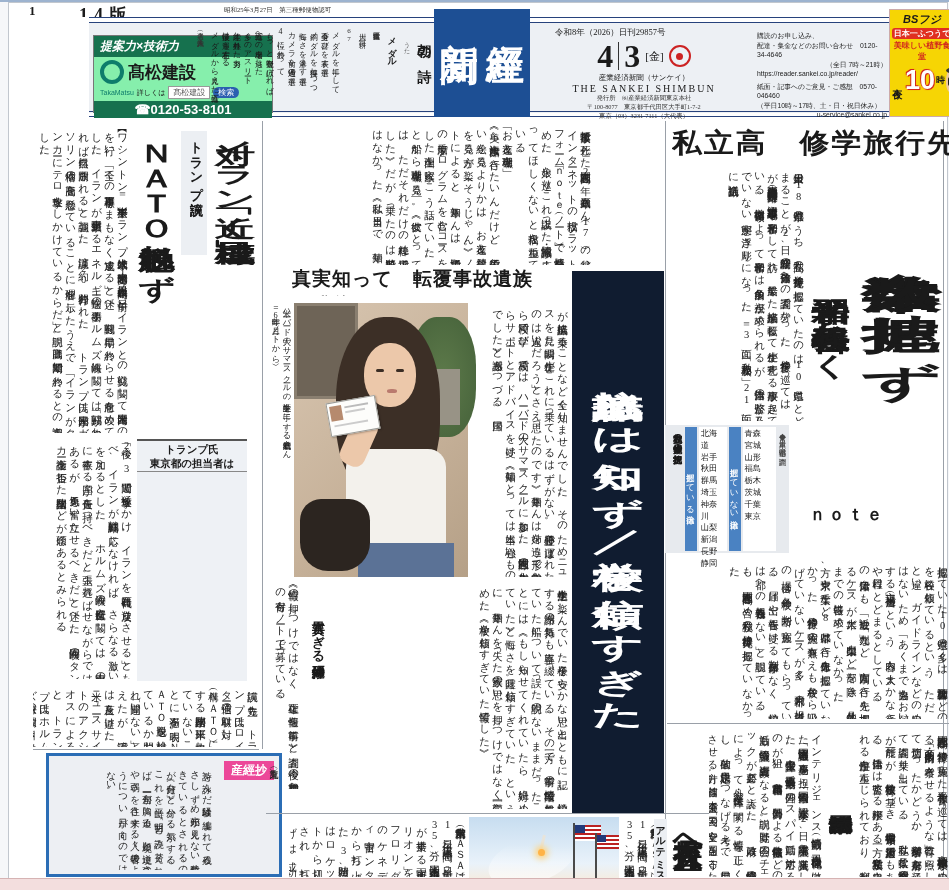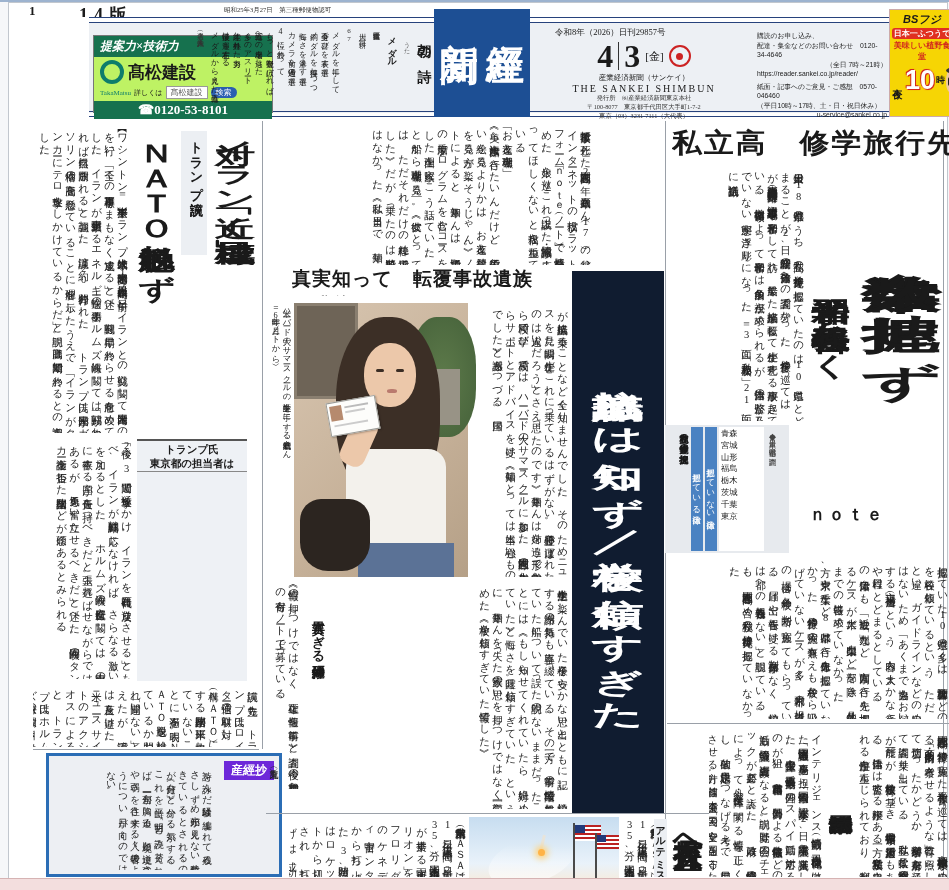--- a/index.html
+++ b/index.html
@@ -11,21 +11,21 @@
   .v{writing-mode:vertical-rl;text-orientation:upright;}
   .pre{white-space:pre-line;}
   .bodytxt{font-size:10.5px;line-height:13px;letter-spacing:.3px;text-align:justify;color:#222;}
   .vrule{position:absolute;width:1px;background:#9aa0a8;}
   .hrule{position:absolute;height:1px;background:#9aa0a8;}
   .dbl{position:absolute;height:4px;border-top:1px solid #27427c;border-bottom:1px solid #27427c;}
   .flat{transform-origin:center top;}
   .center{display:flex;align-items:center;justify-content:center;}
   
   .hdrbg{position:absolute;left:80px;top:20px;width:856px;height:90px;background:#edf0f4;}
-  .ad-tk{position:absolute;left:84px;top:32px;width:178px;height:76px;border:1px solid #777;background:#bef264;font-family:Liberation Serif, serif;}
+  .ad-tk{position:absolute;left:84px;top:32px;width:178px;height:76px;border:1px solid #777;background:#86efac;font-family:Liberation Sans, sans-serif;}
   .ad-tk .band{background:#16714e;color:#fff;font-style:italic;font-weight:bold;font-size:12px;padding:2px 6px;}
   .ad-tk .tel{background:#16714e;color:#fff;font-weight:bold;font-size:13px;text-align:center;padding:1px 0;}
   .logo-donut{width:16px;height:16px;border:4px solid #0e7d6b;border-radius:50%;display:inline-block;}
   .srch{border:1px solid #999;font-size:8px;padding:0 4px;color:#555;background:#fff;}
   .srchbtn{background:#2a5fb0;color:#fff;border-radius:7px;font-size:8px;padding:0 5px;}
   .poem{position:absolute;left:266px;top:24px;width:158px;height:84px;display:flex;flex-direction:row-reverse;gap:4px;}
   .mast{position:absolute;left:425px;top:6px;width:96px;height:108px;background:#1d4f94;display:flex;justify-content:center;gap:2px;padding-top:4px;box-sizing:border-box;}
   .mast div{writing-mode:vertical-rl;color:#fff;font-weight:900;font-size:38px;line-height:44px;letter-spacing:4px;}
   .dateblk{position:absolute;left:528px;top:24px;width:214px;height:86px;text-align:center;}
   .contact{position:absolute;left:748px;top:28px;width:130px;height:80px;font-size:6.8px;line-height:9.5px;text-align:left;font-family:"Liberation Sans",sans-serif;}
@@ -37,21 +37,21 @@
   
   .ptable{position:absolute;left:656px;top:422px;width:124px;height:128px;background:#e7eaee;display:flex;gap:2px;padding:2px;box-sizing:border-box;font-family:"Liberation Sans",sans-serif;}
   .ptable .bar{background:#4a82c2;color:#fff;writing-mode:vertical-rl;font-size:8.5px;line-height:12px;text-align:center;width:12px;letter-spacing:.5px;}
   .ptable .names{background:#fff;font-size:8.3px;line-height:11.8px;white-space:pre-line;padding:1px 2px;text-align:left;}
   .ptable .ttl{writing-mode:vertical-rl;font-size:9px;line-height:11px;font-weight:bold;width:22px;}
   .ptable .note{writing-mode:vertical-rl;font-size:7.5px;color:#444;width:11px;line-height:9px;}
   .pointsbox{position:absolute;left:128px;top:436px;width:110px;height:240px;background:#eef1f5;border-top:2px solid #555;font-family:"Liberation Sans",sans-serif;}
   .pointsbox h4{margin:2px 0;text-align:center;font-size:10.5px;line-height:12px;}
   .pointsbox .items{font-size:7.8px;line-height:10.3px;padding:0 4px;text-align:left;}
   .sankeisho{position:absolute;left:37px;top:750px;width:236px;height:124px;border:3px solid #2b6db5;background:#edeff3;box-sizing:border-box;}
-  .sslabel{position:absolute;right:5px;top:5px;background:#6d28d9;color:#fff;font-weight:bold;font-size:12px;padding:1px 7px;}
+  .sslabel{position:absolute;right:5px;top:5px;background:#ec4899;color:#fff;font-weight:bold;font-size:12px;padding:1px 7px;}
   
   .photo1{position:absolute;left:285px;top:300px;width:174px;height:274px;background:linear-gradient(135deg,#d8c6b1,#c7b29a 55%,#b5a087);}
   .photo2{position:absolute;left:460px;top:814px;width:150px;height:62px;background:linear-gradient(#c7ddf0,#e9f2fa 75%,#f4ede2);}
 </style>
 </head>
 <body>
 
 <div class="stage">
   <div class="topline"></div>
   <div class="page">
@@ -232,20 +232,30 @@
       <div class="v" style="font-weight:900;font-size:37px;line-height:95px;transform:scale(2.15,1);letter-spacing:1px;">自治体半数　把握せず</div>
     </div>
     <div class="abs center" style="left:798px;top:158px;width:46px;height:322px;">
       <div class="v" style="font-weight:900;font-size:26px;line-height:46px;transform:scale(1.5,1);">平和学習　報告義務なく</div>
     </div>
     <div class="abs v bodytxt" style="left:660px;top:162px;width:136px;height:256px;">東日本の18都道県のうち、私立高の修学旅行先を把握していたのは10道県にとどまることが2日、産経新聞の各自治体への調査で分かった。修学旅行を巡っては、同志社国際高（京都府京田辺市）が米軍普天間飛行場（沖縄県宜野湾市）の辺野古移設工事現場を平和学習として訪れ、乗船した抗議船が転覆して生徒が死亡する事故が起きている。学習指導要領によって平和学習には多角的な視点が求められるが、自治体の監督が及んでいない実態が浮き彫りになった。＝3面に「私立校相次ぐ」、21面に「転覆後に抗議活動」</div>
 
     <div class="ptable">
       <div class="ttl">私立高校の修学旅行先の把握状況</div>
       <div class="bar">把握している自治体</div>
+      <div class="names pre" style="width:33px;">北海道
+岩手
+秋田
+群馬
+埼玉
+神奈川
+山梨
+新潟
+長野
+静岡</div>
       <div class="bar">把握していない自治体</div>
       <div class="names pre" style="width:41px;">青森
 宮城
 山形
 福島
 栃木
 茨城
 千葉
 東京</div>
       <div class="note">◆東日本18都道県に調査</div>

